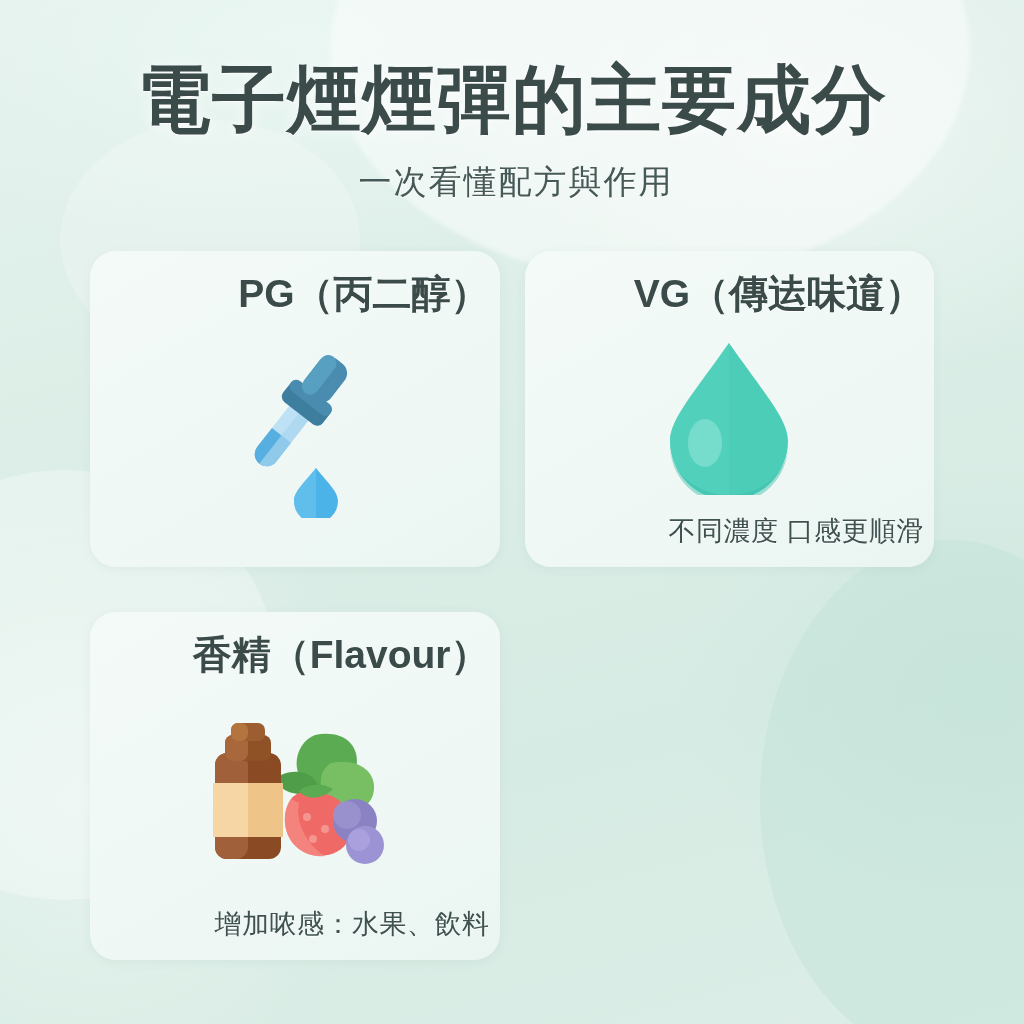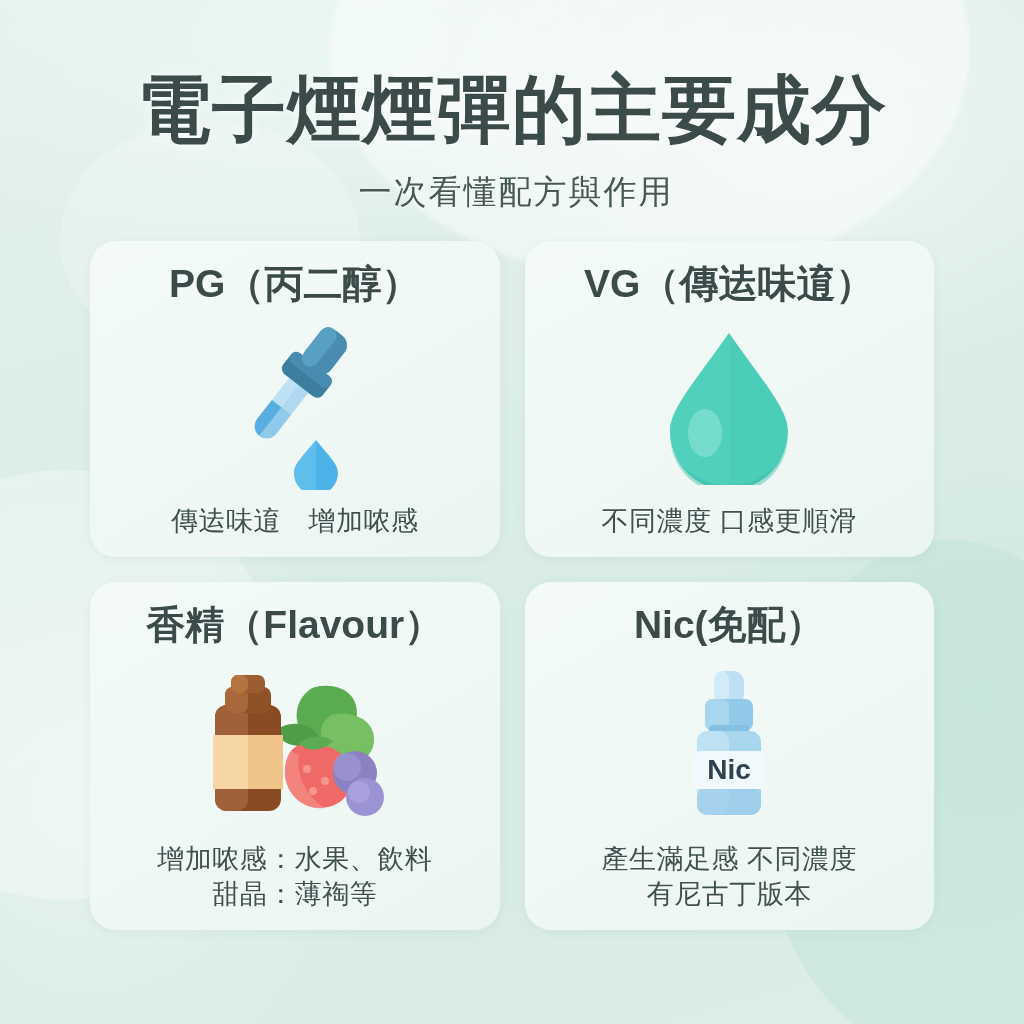--- a/index.html
+++ b/index.html
@@ -22,21 +22,21 @@
   
   .blob{position:absolute;border-radius:50%;pointer-events:none;}
   .blob-a{width:640px;height:460px;left:330px;top:-180px;background:rgba(255,255,255,.45);filter:blur(2px);}
   .blob-b{width:430px;height:430px;left:-150px;top:470px;background:rgba(255,255,255,.30);}
   .blob-c{width:380px;height:520px;left:760px;top:540px;background:rgba(193,226,215,.45);}
   .blob-d{width:300px;height:240px;left:60px;top:120px;background:rgba(255,255,255,.22);}
 
   .head{position:relative;z-index:3;padding-top:58px;text-align:center;}
   .title{
     font-size:74px;line-height:1.08;font-weight:bold;color:#3b4b49;
-    letter-spacing:1px;margin:12px;
+    letter-spacing:1px;margin:2px;
     text-shadow:0 1px 0 rgba(255,255,255,.85), 0 0 14px rgba(255,255,255,.7);
   }
   .title .line2{display:block;}
   .subtitle{
     margin:20px 0 0;font-size:33px;color:#465956;font-weight:normal;
     letter-spacing:2px;
     text-shadow:0 1px 0 rgba(255,255,255,.8);
     padding-left:8px;
   }
 
@@ -44,22 +44,23 @@
     position:relative;z-index:3;
     width:844px;margin:26px auto 0;
     display:grid;grid-template-columns:1fr 1fr;
     gap:25px 25px;
   }
   .card{
     background:linear-gradient(150deg,#f3faf7 0%, #f0f8f5 55%, #eaf5f1 100%);
     border-radius:26px;
     box-shadow:0 2px 10px rgba(120,155,145,.10);
     padding:14px 10px 16px;
-    display:flex;flex-direction:column;align-items:center;
+    display:flex;flex-direction:column;align-items:flex-end;
     text-align:center;
+    margin-top:20px;
   }
   .card-top{height:286px;}
   .card-bottom{height:318px;}
   .card-title{
     font-size:39px;font-weight:bold;color:#3b4b49;letter-spacing:0px;
     margin:8px 0 0;line-height:1.1;white-space:nowrap;
     text-shadow:0 1px 0 rgba(255,255,255,.9);
   }
   .art{flex:1;display:flex;align-items:center;justify-content:center;width:100%;}
   .caption{
@@ -105,23 +106,20 @@
             <rect x="59" y="-2" width="32" height="46" rx="12" fill="#4a8cb0"></rect>
             <rect x="59" y="-2" width="17" height="46" rx="9" fill="#58a0c2"></rect>
           </g>
 
           <g transform="translate(96,120)">
             <path d="M0 0 C 13 16 22 24 22 33 A 22 22 0 0 1 -22 33 C -22 24 -13 16 0 0 Z" fill="#4cb3e8"></path>
             <path d="M0 0 C -13 16 -22 24 -22 33 A 22 22 0 0 0 0 55 Z" fill="#67c1ee" opacity=".75"></path>
           </g>
         </svg>
       </div>
-      <div class="caption">
-        <span>傳迲味逳　增加哝感</span>
-      </div>
     </div>
 
     <div class="card card-top">
       <div class="card-title">VG（傳迲味逳）</div>
       <div class="art">
         <svg width="150" height="160" viewBox="0 0 150 160">
           <path d="M75 8 C 110 58 134 84 134 106 A 59 59 0 0 1 16 106 C 16 84 40 58 75 8 Z" fill="#4ccdb8"></path>
           <path d="M75 8 C 40 58 16 84 16 106 A 59 59 0 0 0 75 165 Z" fill="#55d4c0" opacity=".55"></path>
           <path d="M16 110 A 59 59 0 0 0 134 110 A 59 50 0 0 1 16 110 Z" fill="#38bda8" opacity=".45"></path>
           <ellipse cx="51" cy="108" rx="17" ry="24" fill="#85e2d3" opacity=".72"></ellipse>
@@ -160,44 +158,18 @@
           <path d="M104 74 C 112 66 130 66 138 72 C 128 82 112 84 104 74 Z" fill="#5aab52"></path>
 
           <circle cx="160" cy="104" r="22" fill="#8b82c4"></circle>
           <circle cx="152" cy="98" r="14" fill="#9c93d1" opacity=".8"></circle>
           <circle cx="170" cy="128" r="19" fill="#9b93d4"></circle>
           <circle cx="164" cy="123" r="11" fill="#aca4de" opacity=".8"></circle>
         </svg>
       </div>
       <div class="caption">
         <span>增加哝感：水果、飲料</span>
-        <span class="cap2">甜晶：薄祹等</span>
       </div>
     </div>
 
-    <div class="card card-bottom">
-      <div class="card-title">Nic(免配）</div>
-      <div class="art">
-        <svg width="120" height="150" viewBox="0 0 120 150">
-
-          <rect x="45" y="2" width="30" height="34" rx="11" fill="#bfe0f2"></rect>
-          <rect x="45" y="2" width="15" height="34" rx="9" fill="#d2ebf8"></rect>
-
-          <rect x="36" y="30" width="48" height="32" rx="8" fill="#92c9e8"></rect>
-          <rect x="36" y="30" width="24" height="32" rx="8" fill="#a8d6ef"></rect>
-          <rect x="40" y="56" width="40" height="10" rx="4" fill="#86c0e2"></rect>
-
-          <rect x="28" y="62" width="64" height="84" rx="11" fill="#a9d6ef"></rect>
-          <rect x="28" y="62" width="32" height="84" rx="11" fill="#bee2f4"></rect>
-          <rect x="28" y="118" width="64" height="28" rx="10" fill="#9acbea" opacity=".7"></rect>
-
-          <rect x="24" y="82" width="72" height="38" fill="#f2f9fd"></rect>
-          <text x="60" y="110" text-anchor="middle" font-family="Liberation Sans, sans-serif" font-size="28" font-weight="bold" fill="#2f4250">Nic</text>
-        </svg>
-      </div>
-      <div class="caption">
-        <span>產生滿足感 不同濃度</span>
-        <span class="cap2">有尼古丁版本</span>
-      </div>
-    </div>
 
   </div>
 </div>
 
 </body></html>

